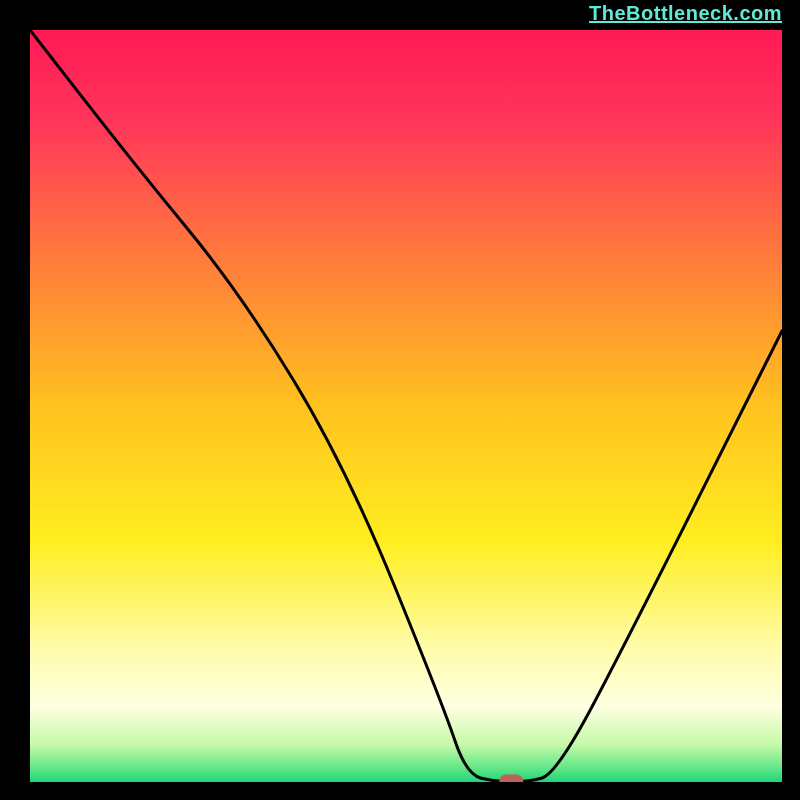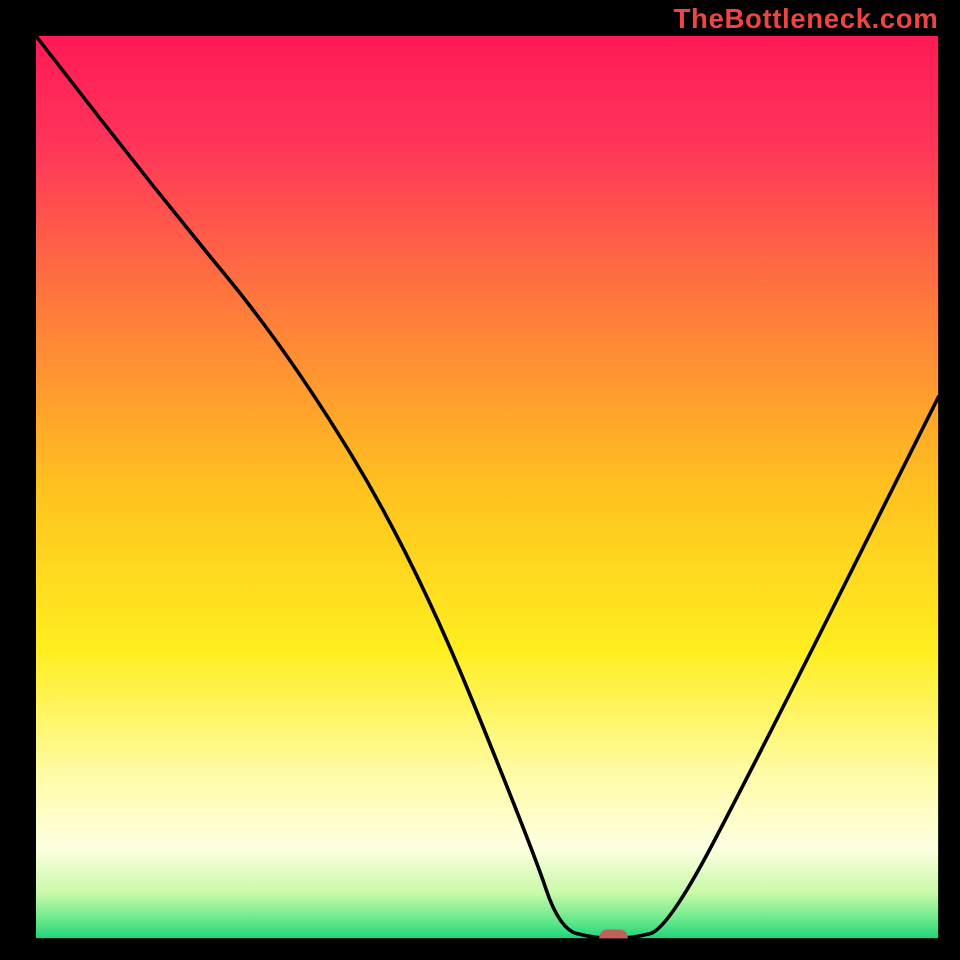--- a/index.html
+++ b/index.html
@@ -13,25 +13,26 @@
   }
   .chart-wrap {
     position: relative;
     width: 800px;
     height: 800px;
   }
   .watermark {
     position: absolute;
     top: 2px;
     right: 18px;
-    color: #ef4444;
-    font-size: 23px;
+    color: #5eead4;
+    font-size: 20px;
     font-weight: 600;
     letter-spacing: 0.5px;
     z-index: 10;
+    text-decoration: underline;
   }
   svg {
     display: block;
   }
 </style>
 </head>
 <body>
 
 <div class="chart-wrap">
   <div class="watermark">TheBottleneck.com</div>

